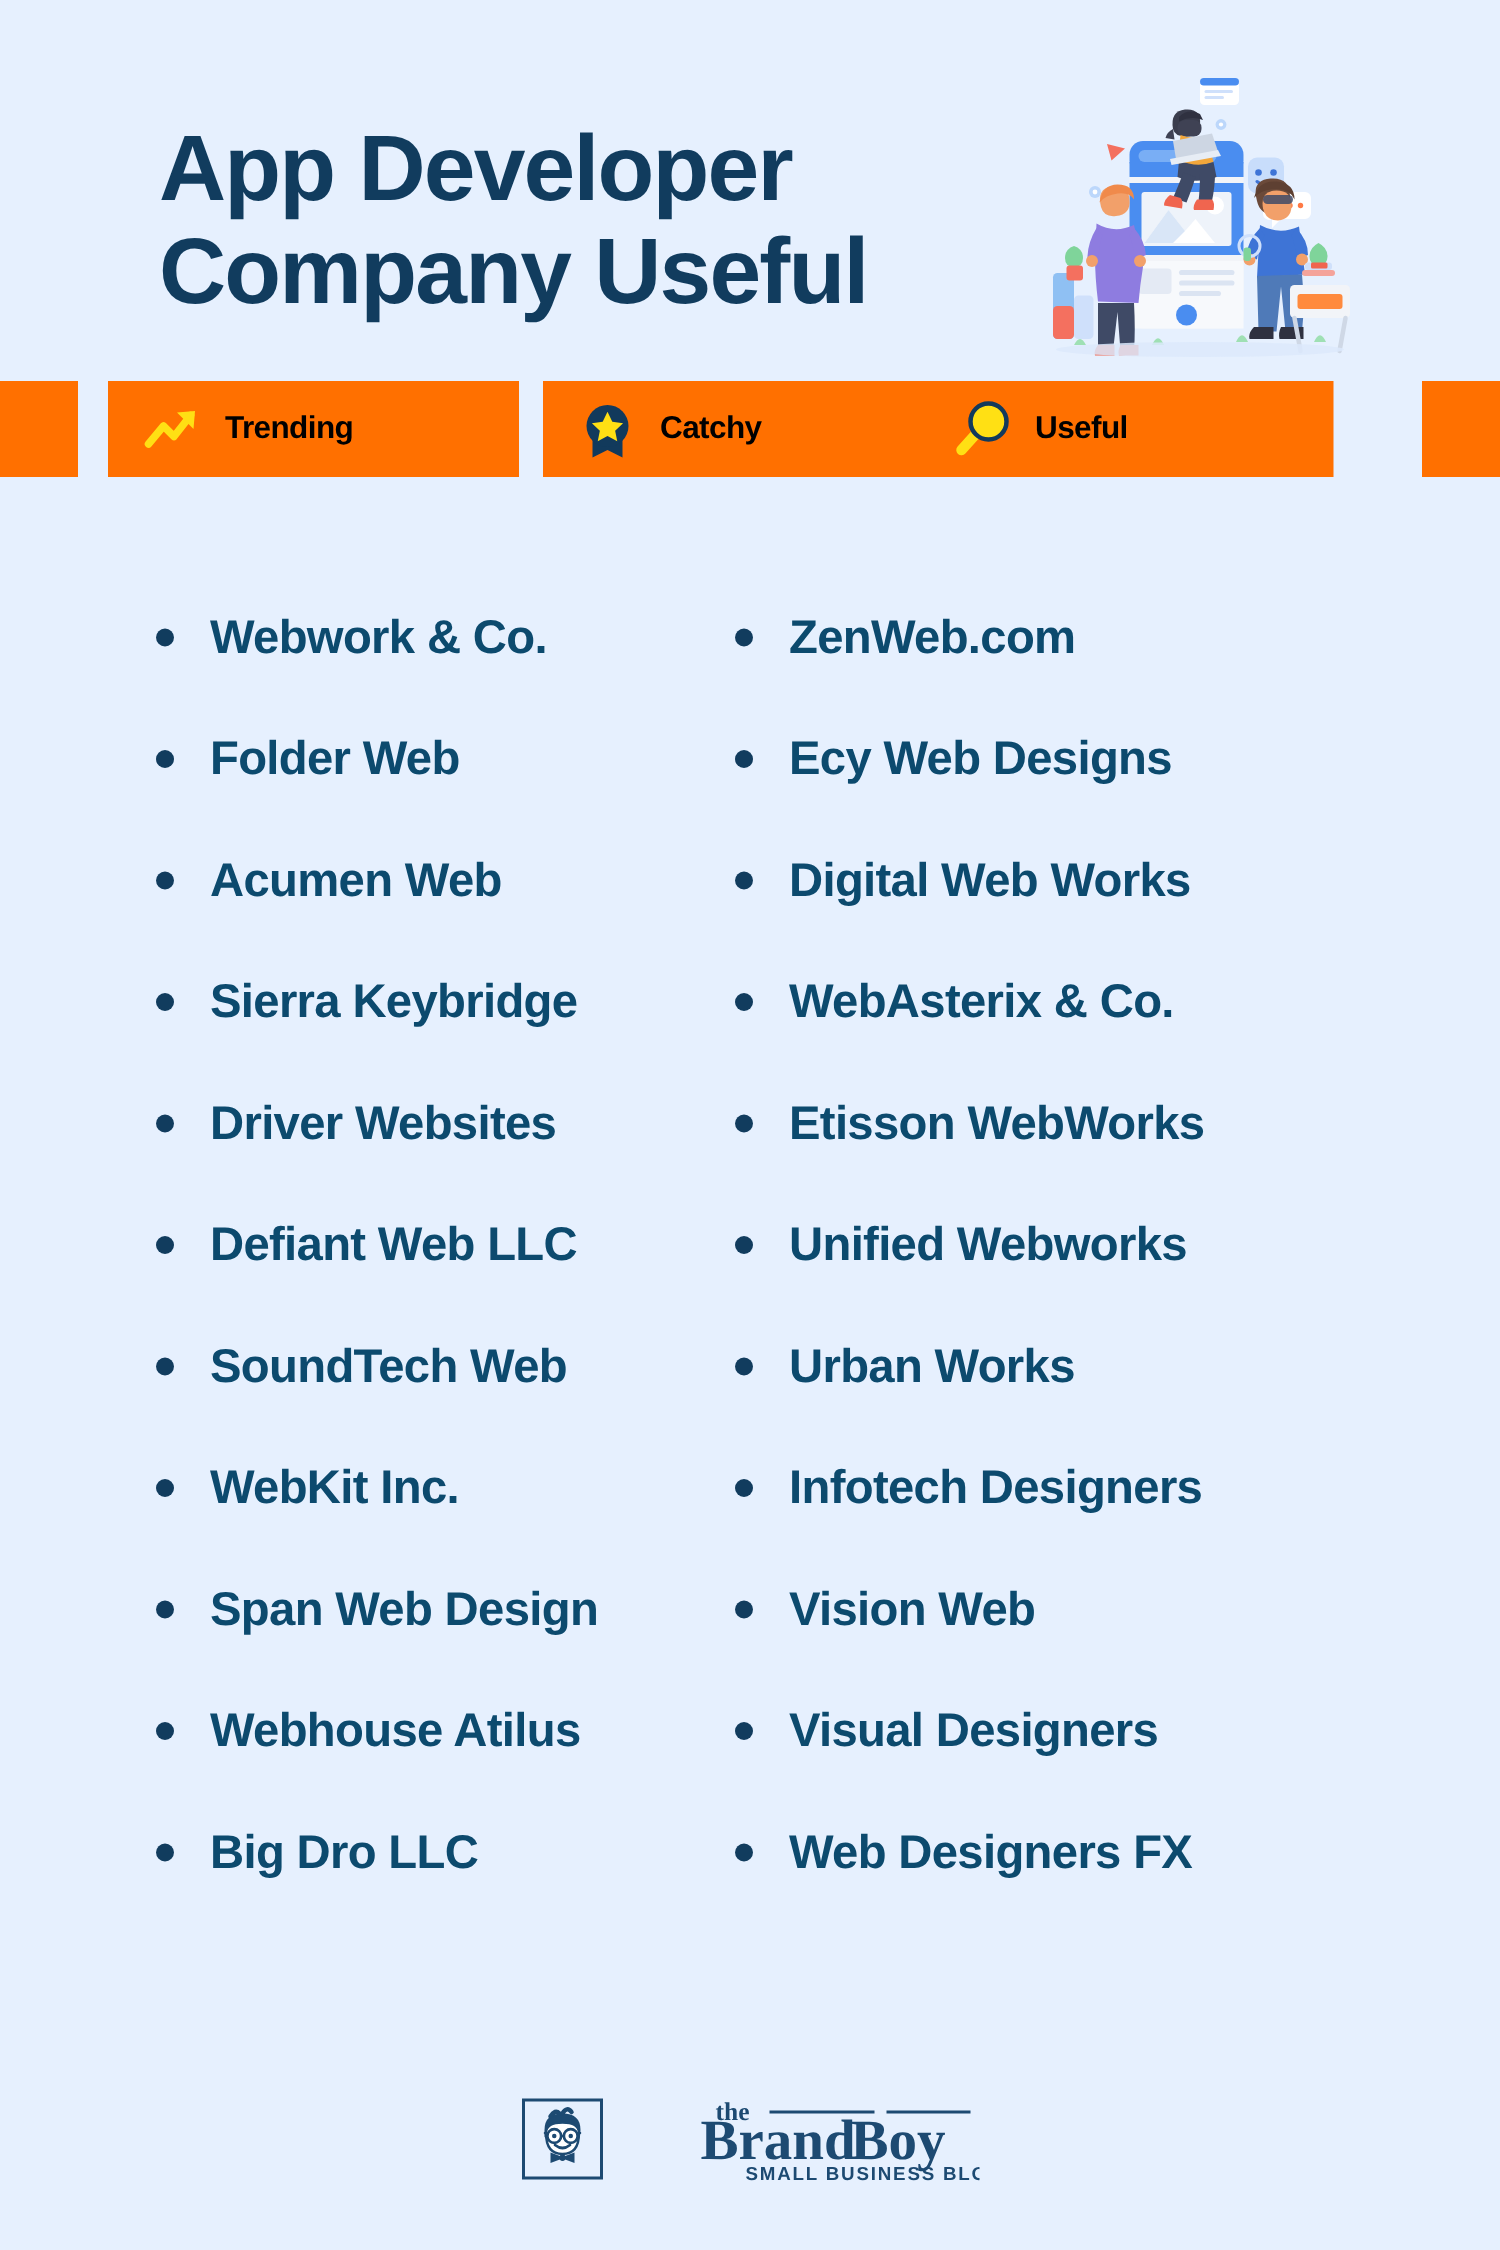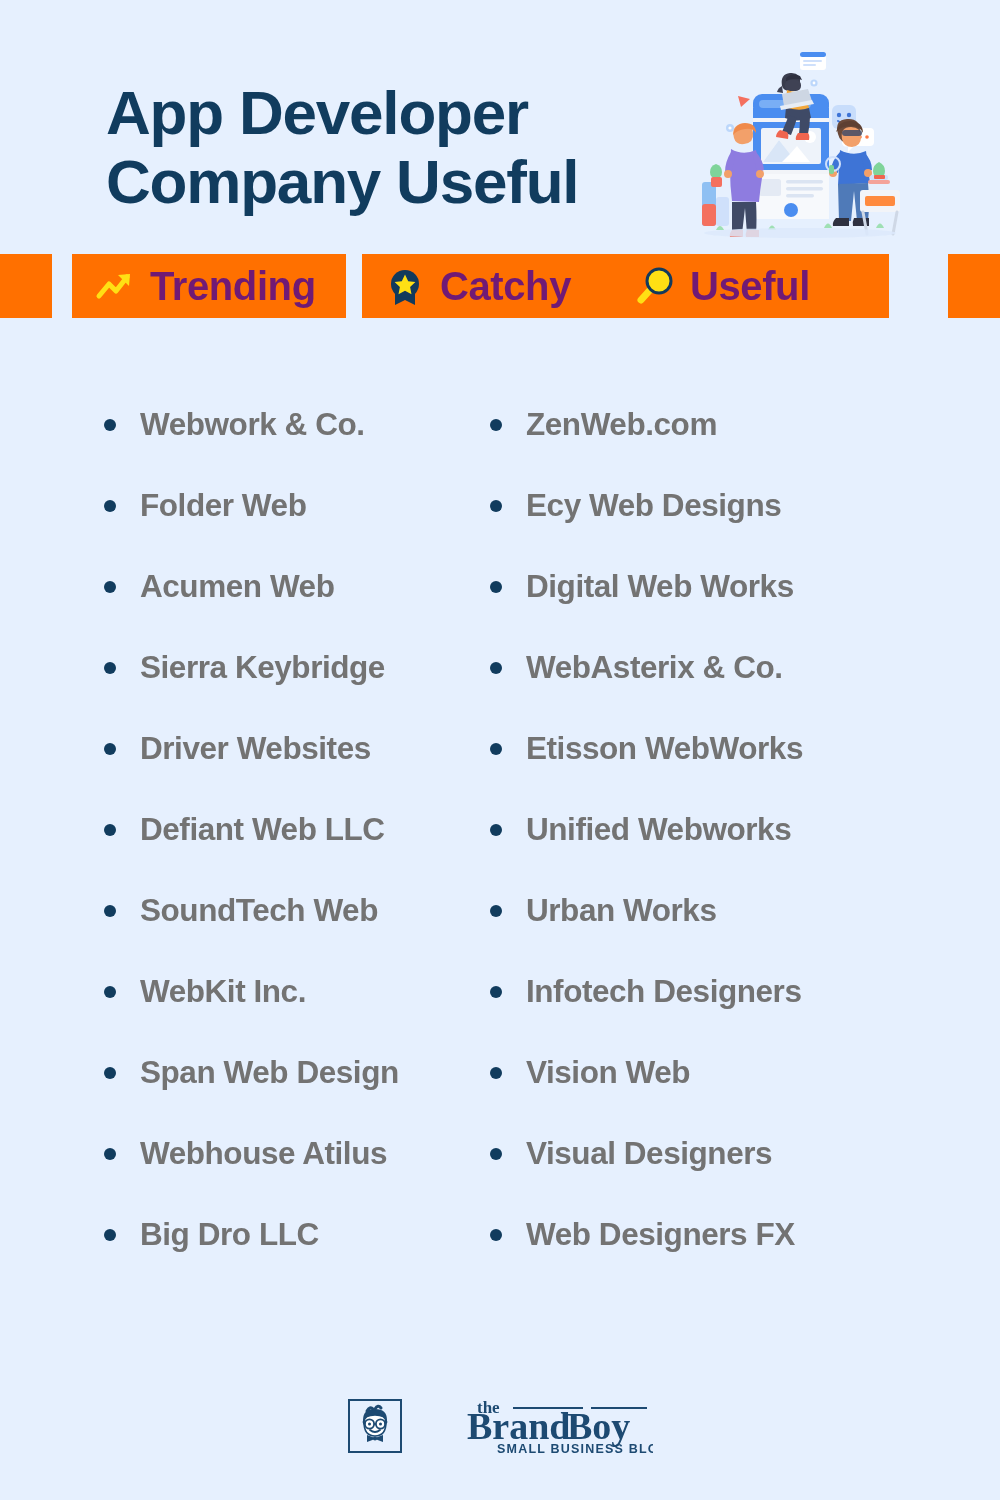--- a/index.html
+++ b/index.html
@@ -68,22 +68,22 @@
     align-items: center;
     gap: 14px;
     padding: 0 22px;
     box-sizing: border-box;
   }
   .badge-trending { left: 72px;  width: 274px; }
   .badge-catchy   { left: 362px; width: 270px; }
   .badge-useful   { left: 612px; width: 277px; }
 
   .badge-label {
-    color: #701a75;
-    font-size: 40px;
+    color: #000000;
+    font-size: 21px;
     font-weight: bold;
     letter-spacing: -0.4px;
     white-space: nowrap;
   }
   .badge-icon {
     width: 42px;
     height: 42px;
     flex: 0 0 42px;
     display: block;
   }
@@ -107,21 +107,21 @@
     list-style: none;
     margin: 0;
     padding: 0;
   }
   ul.name-list li {
     position: relative;
     height: 81px;
     display: flex;
     align-items: center;
     padding-left: 44px;
-    color: #737373;
+    color: #0c4a6e;
     font-size: 31.5px;
     font-weight: bold;
     letter-spacing: -0.45px;
     white-space: nowrap;
   }
   ul.name-list li::before {
     content: "";
     position: absolute;
     left: 8px;
     top: 50%;

